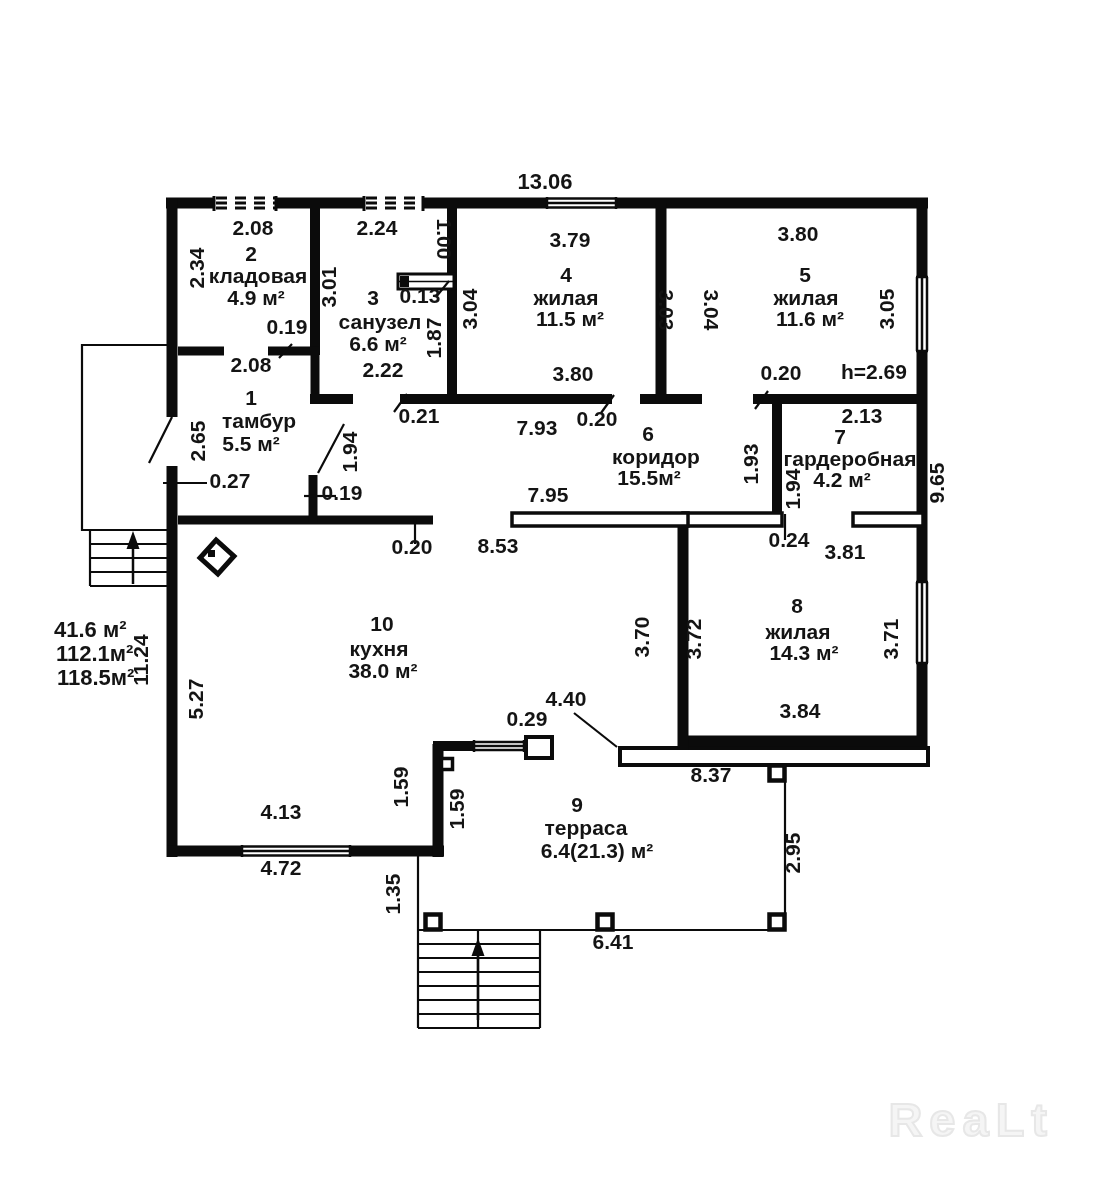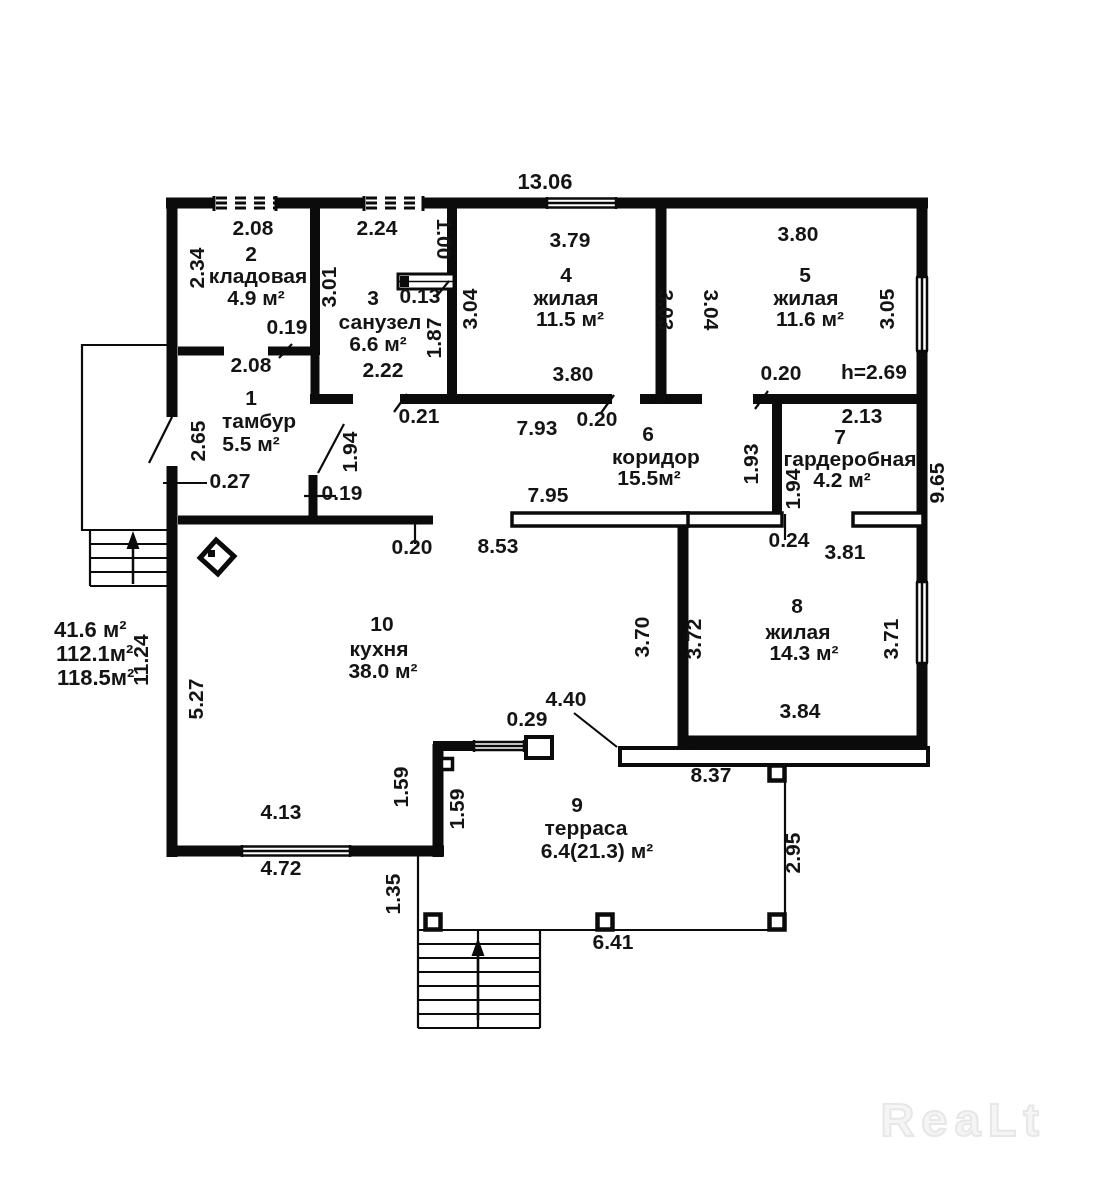--- a/index.html
+++ b/index.html
@@ -1,21 +1,21 @@
 <!DOCTYPE html>
 <html><head>
 <meta charset="utf-8">
 <style>
   html,body{margin:0;padding:0;background:#fff;}
   .canvas{position:relative;width:1100px;height:1187px;background:#ffffff;
           font-family:"Liberation Sans",sans-serif;overflow:hidden;margin-top:8px;}
   .plan-svg{position:absolute;left:0;top:0;}
   .plan-svg line,.plan-svg rect,.plan-svg polyline{stroke-linecap:butt;}
   #labels-layer text{fill:#141414;font-family:"Liberation Sans",sans-serif;font-weight:700;}
-  .watermark{position:absolute;right:54px;top:1084px;font-size:47px;font-weight:800;
+  .watermark{position:absolute;right:46px;top:1084px;font-size:47px;font-weight:800;
              letter-spacing:7px;color:#f5f5f5;-webkit-text-stroke:2px #e7e7e7;
              font-family:"Liberation Sans",sans-serif;user-select:none;}
 </style>
 </head>
 <body>
 
 <div class="canvas">
   <svg class="plan-svg" width="1100" height="1187" viewBox="0 0 1100 1187">
 
     <g stroke="#0b0b0b">

